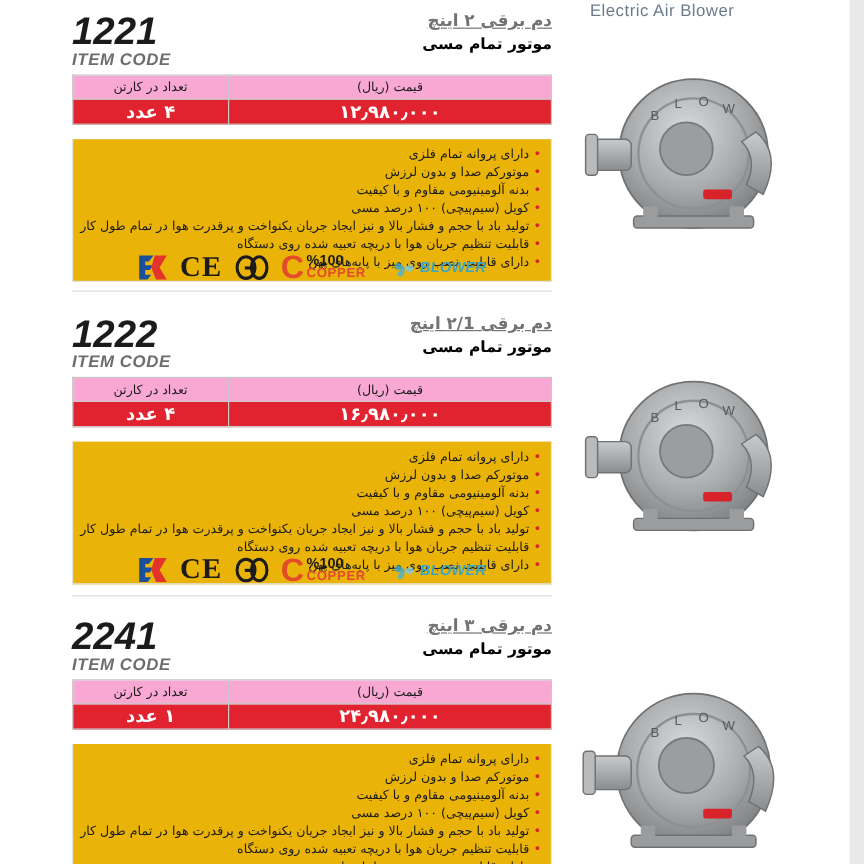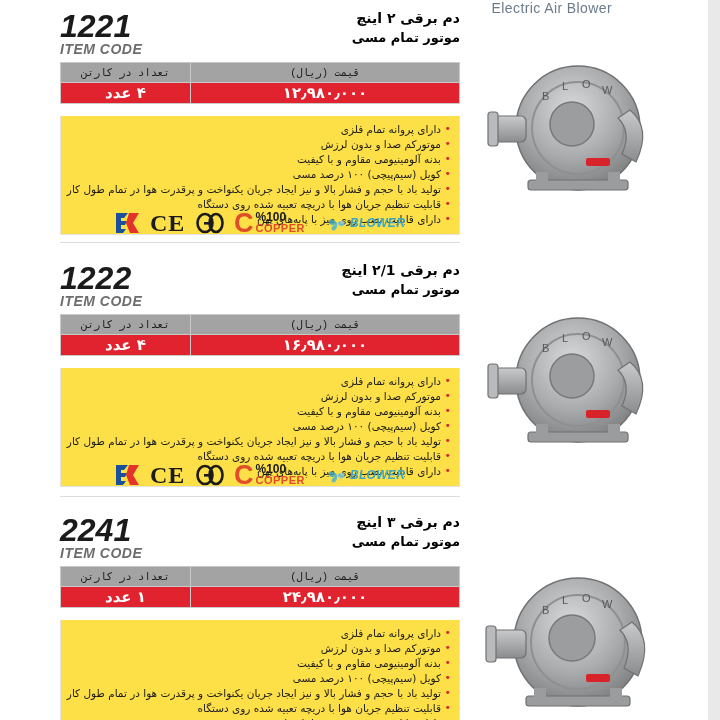--- a/index.html
+++ b/index.html
@@ -76,22 +76,23 @@
   }
   .titles{
     position:absolute;
     right:0;top:-2px;
     text-align:right;
     direction:rtl;
   }
   .titles .t1{
     font-size:14px;
     font-weight:bold;
-    color:#000000;
+    color:#737373;
     line-height:20px;
+    text-decoration:underline;
   }
   .titles .t2{
     font-size:13px;
     font-weight:bold;
     color:#000000;
     line-height:20px;
   }
 
   table.spec{
     position:absolute;
@@ -102,37 +103,37 @@
     direction:rtl;
   }
   table.spec td{
     border:1px solid #c9c9c9;
     height:17px;
     font-size:10.5px;
     text-align:center;
     color:#1b1b1b;
     padding:1px 0;
   }
-  table.spec td.hdr{background:#a3a3a3;font-family:Liberation Mono, monospace;}
+  table.spec td.hdr{background:#f9a8d4;}
   table.spec tr.vals td{
     background:#e0232e;
     color:#ffffff;
     font-weight:bold;
     font-size:15px;
     letter-spacing:.5px;
   }
   .spec-col-a{width:130px;}
   .spec-col-b{width:270px;}
 
   .features{
     position:absolute;
     left:0;
     top:90px;
     width:400px;
-    background:#fde047;
+    background:#eab308;
     border:1px solid #e2e2e2;
     border-top:none;
     padding:6px 8px 7px 8px;
     box-sizing:border-box;
     direction:rtl;
   }
   .features li{
     list-style:none;
     font-size:10.5px;
     line-height:15px;

